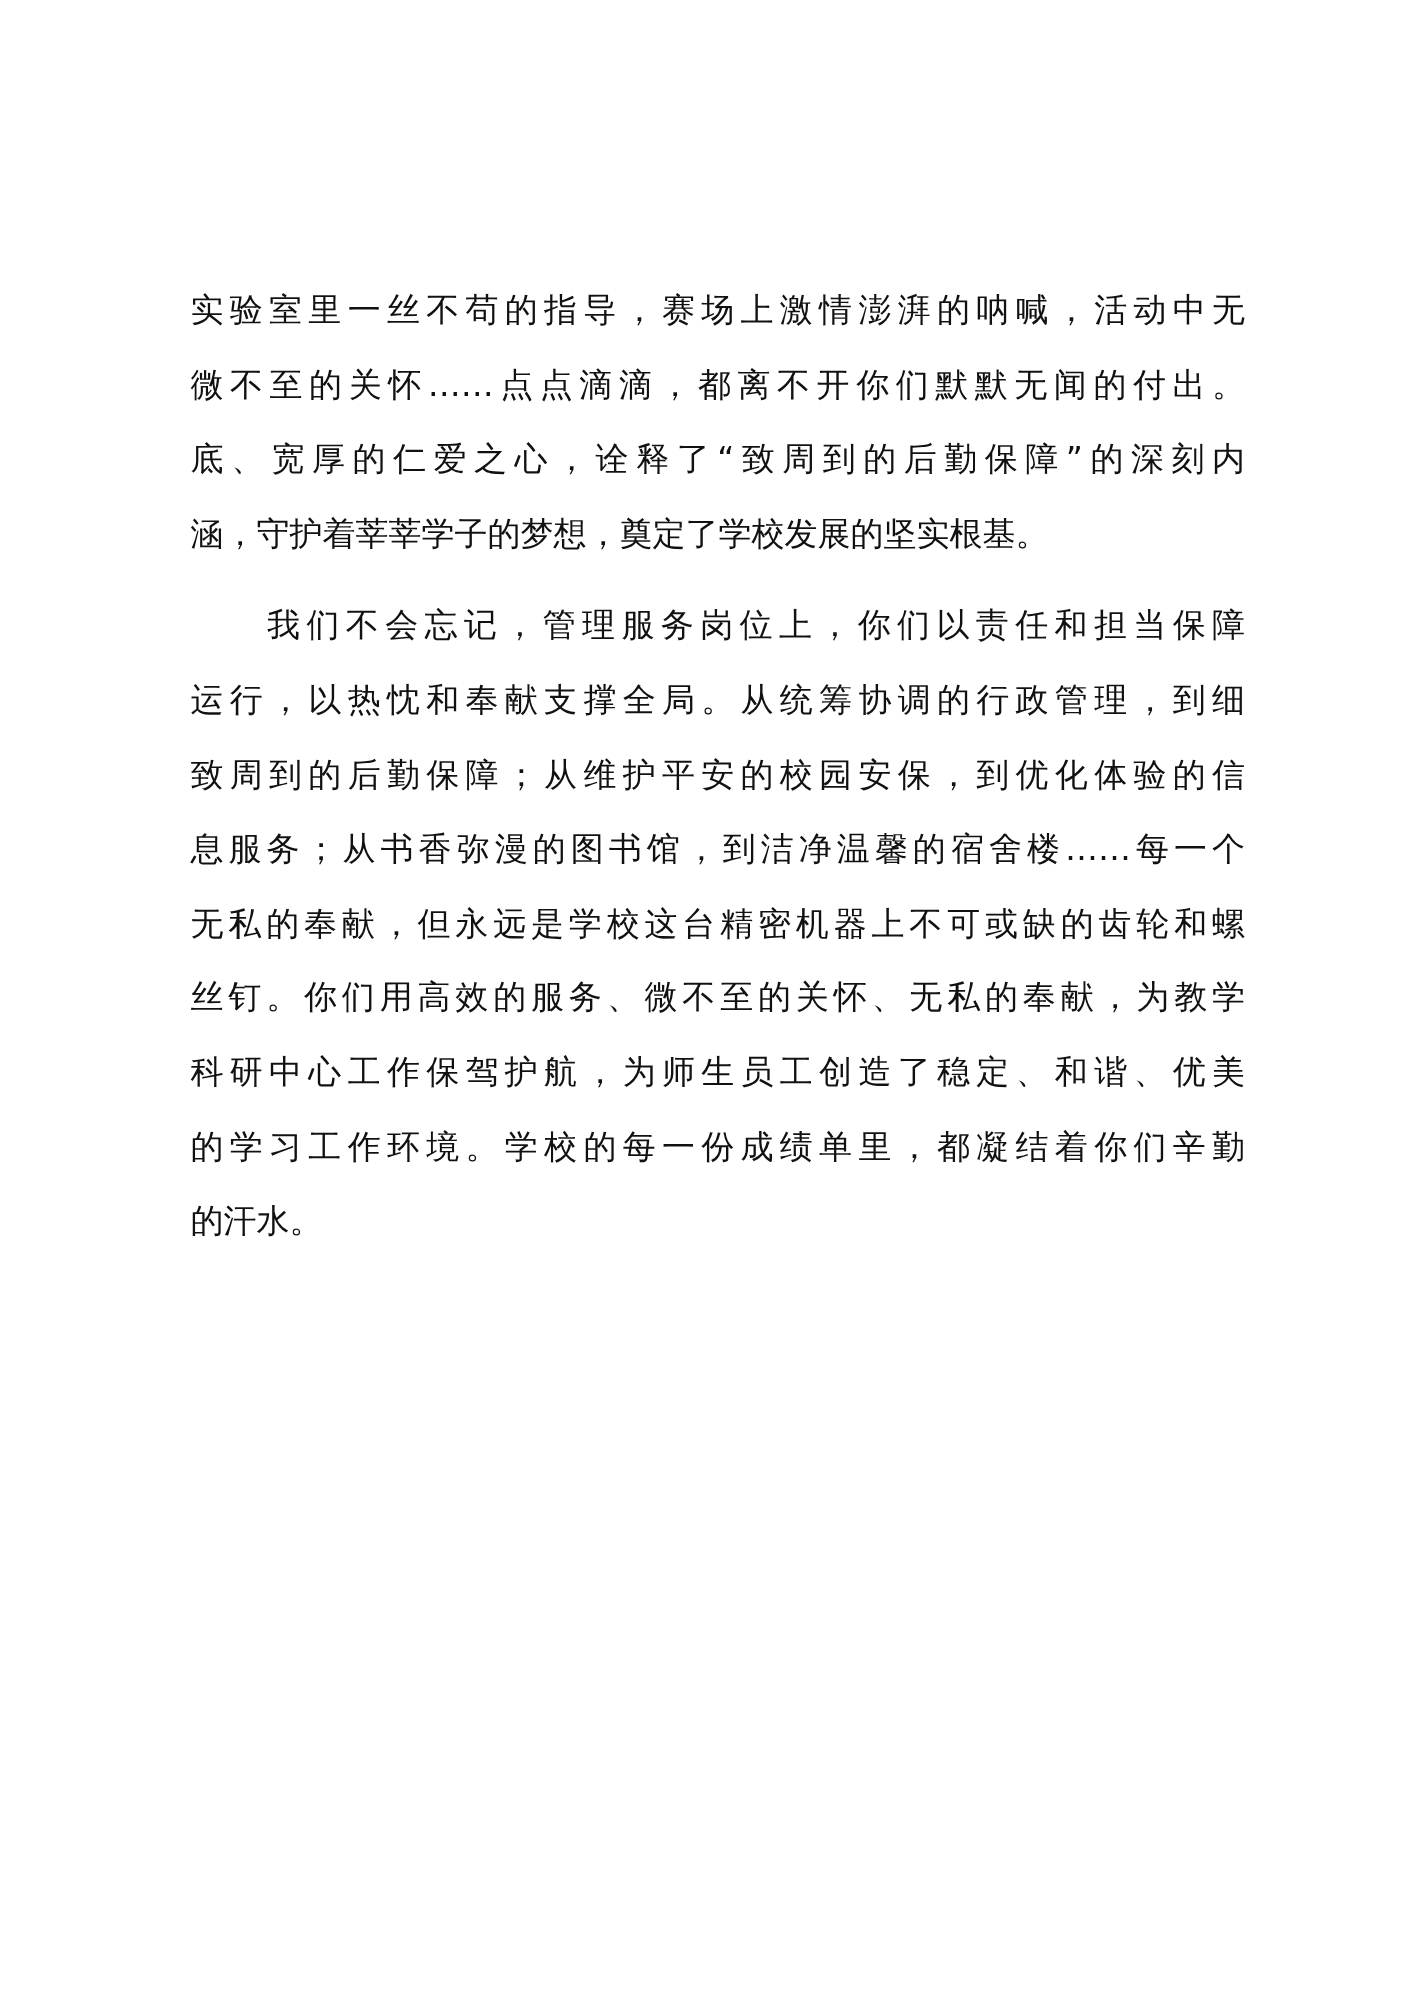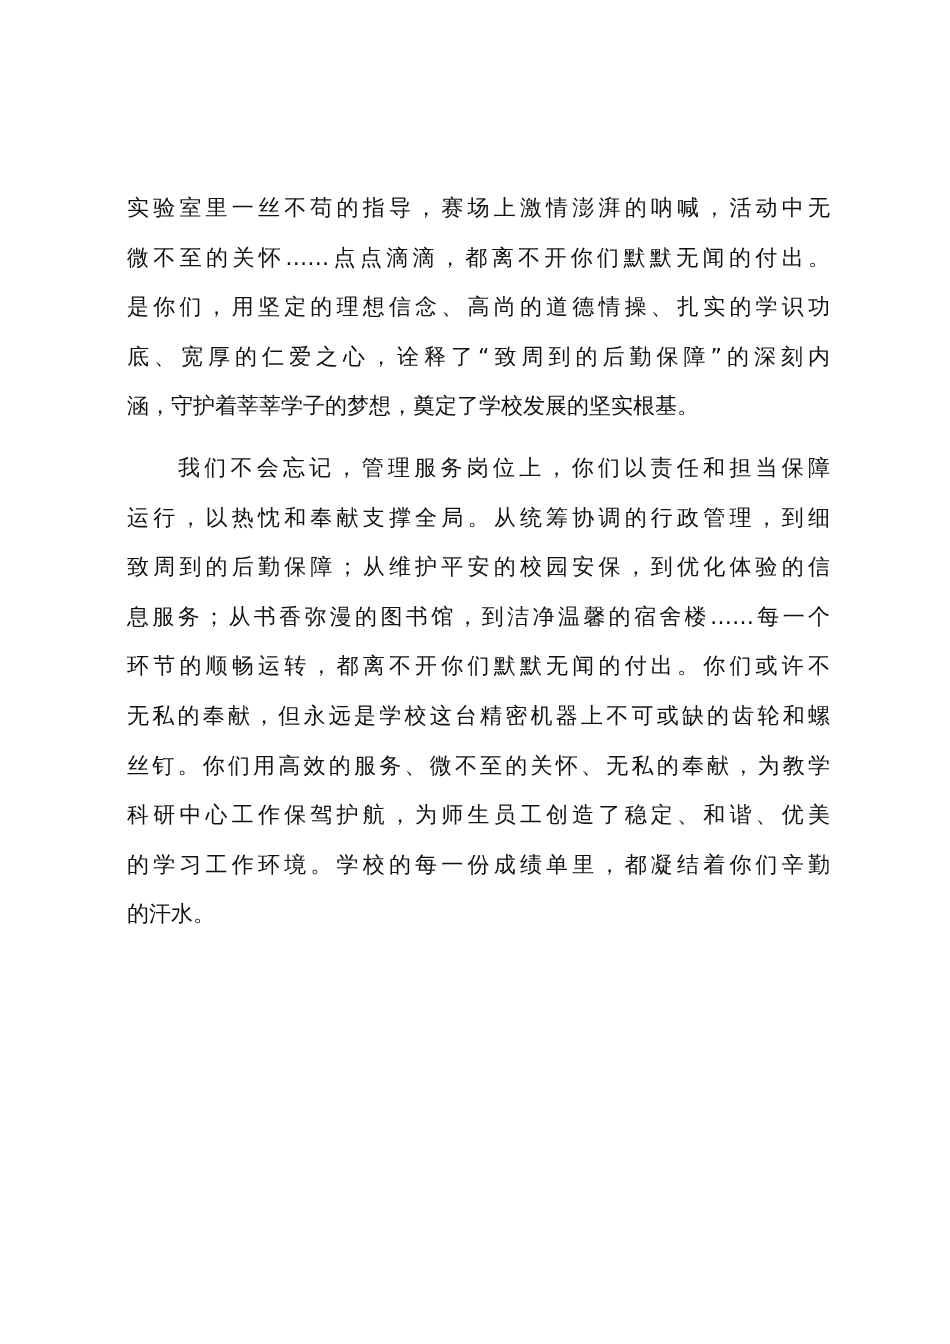--- a/index.html
+++ b/index.html
@@ -40,31 +40,29 @@
     }
   </style>
 </head>
 <body>
 
 <div class="page">
 
   <div class="paragraph">
     <span class="line">实验室里一丝不苟的指导，赛场上激情澎湃的呐喊，活动中无</span>
     <span class="line">微不至的关怀……点点滴滴，都离不开你们默默无闻的付出。</span>
-    <span class="line">是你们，用坚定的理想信念、高尚的道德情操、扎实的学识功</span>
     <span class="line">底、宽厚的仁爱之心，诠释了“致周到的后勤保障”的深刻内</span>
     <span class="line last">涵，守护着莘莘学子的梦想，奠定了学校发展的坚实根基。</span>
   </div>
 
   <div class="paragraph">
     <span class="line indent">我们不会忘记，管理服务岗位上，你们以责任和担当保障</span>
     <span class="line">运行，以热忱和奉献支撑全局。从统筹协调的行政管理，到细</span>
     <span class="line">致周到的后勤保障；从维护平安的校园安保，到优化体验的信</span>
     <span class="line">息服务；从书香弥漫的图书馆，到洁净温馨的宿舍楼……每一个</span>
-    <span class="line">环节的顺畅运转，都离不开你们默默无闻的付出。你们或许不</span>
     <span class="line">无私的奉献，但永远是学校这台精密机器上不可或缺的齿轮和螺</span>
     <span class="line">丝钉。你们用高效的服务、微不至的关怀、无私的奉献，为教学</span>
     <span class="line">科研中心工作保驾护航，为师生员工创造了稳定、和谐、优美</span>
     <span class="line">的学习工作环境。学校的每一份成绩单里，都凝结着你们辛勤</span>
     <span class="line last">的汗水。</span>
   </div>
 
 </div>
 
 </body></html>

